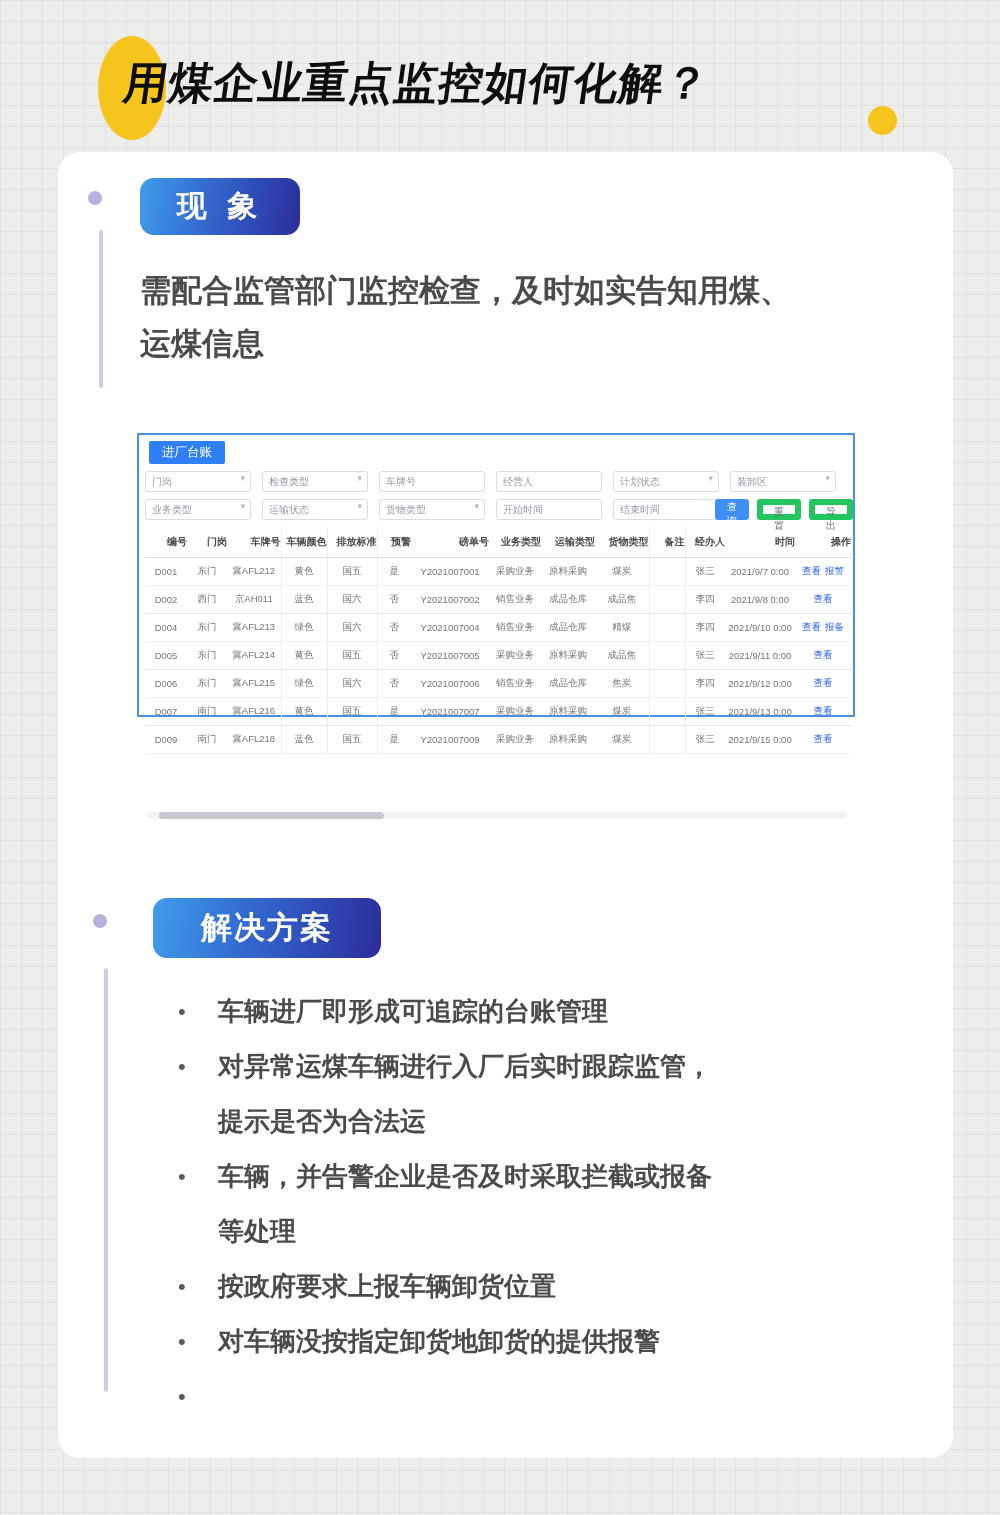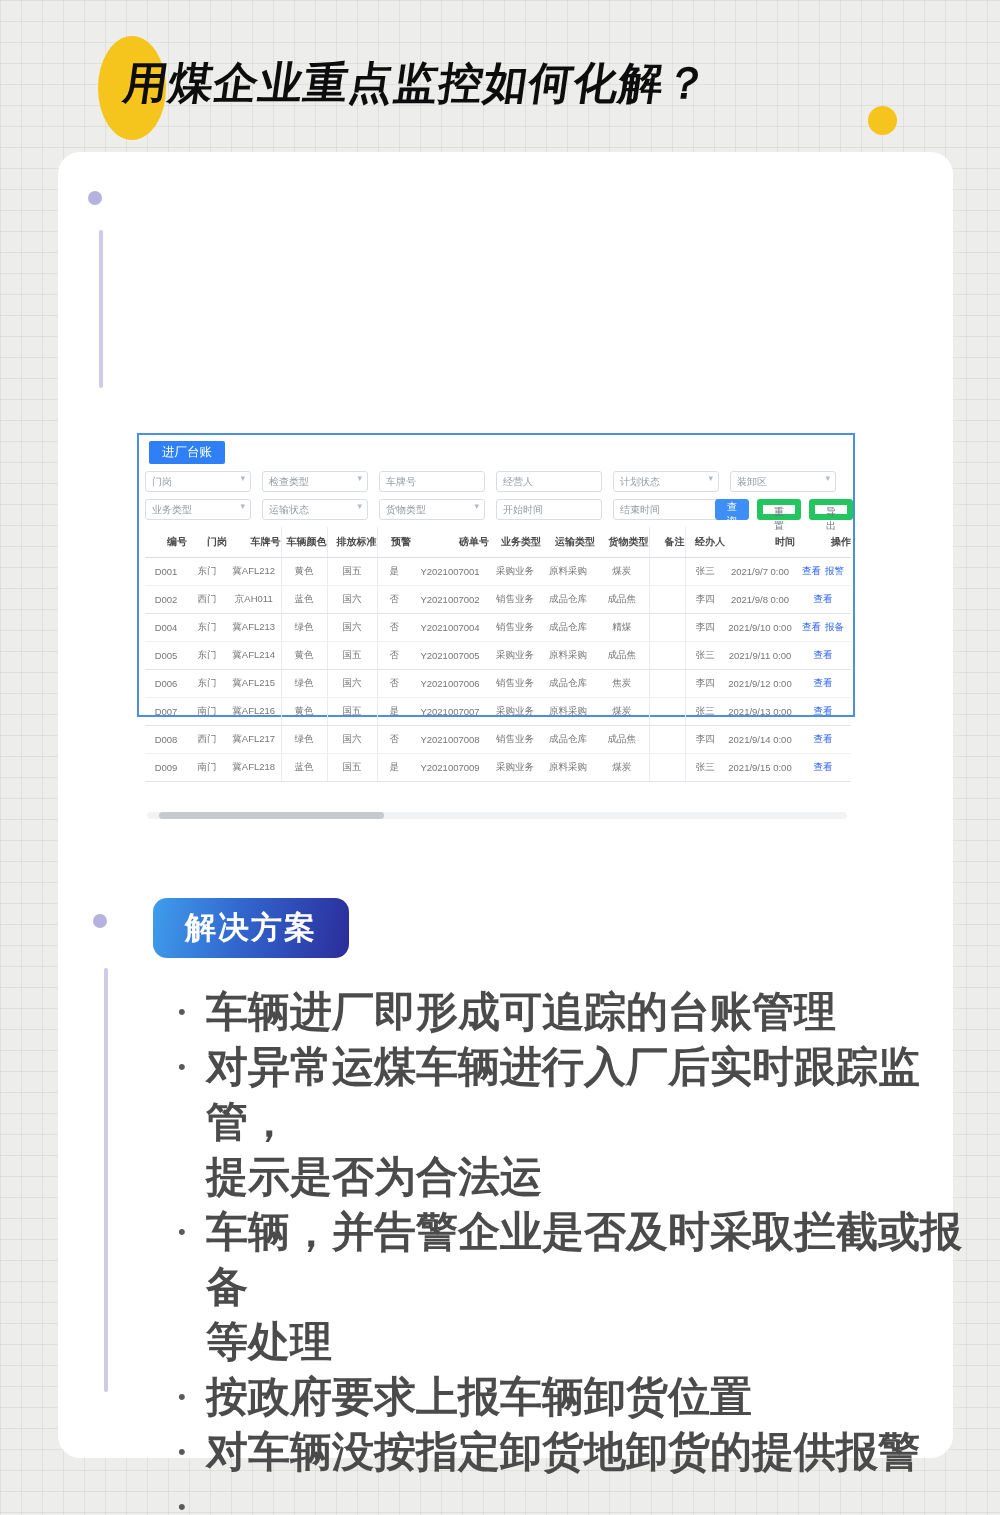--- a/index.html
+++ b/index.html
@@ -38,21 +38,21 @@
   .vline{position:absolute;width:4px;border-radius:2px;background:#cfcae8;}
   .vline1{left:41px;top:78px;height:158px;}
   .vline2{left:46px;top:816px;height:424px;}
   
   .badge{
     position:absolute;display:flex;align-items:center;justify-content:center;
     background:linear-gradient(100deg,var(--badge-gradient-start) 0%,#3265cd 45%,var(--badge-gradient-end) 100%);
     color:#fff;font-weight:bold;border-radius:14px;
   }
   .badge1{left:82px;top:26px;width:160px;height:57px;font-size:30px;letter-spacing:6px;}
-  .badge2{left:95px;top:746px;width:196px;height:60px;font-size:31px;letter-spacing:2px;}
+  .badge2{left:95px;top:746px;width:228px;height:60px;font-size:31px;letter-spacing:2px;}
   .para{
     position:absolute;left:82px;top:112px;width:820px;
     font-size:31px;line-height:53px;color:var(--body-text);white-space:pre-line;font-weight:600;
   }
   
   .ledger{position:absolute;left:79px;top:281px;width:718px;height:284px;background:#fff;border:2px solid var(--ledger-border-blue);}
   .ledger .tab{
     position:absolute;left:10px;top:6px;height:23px;line-height:23px;padding:0 13px;
     background:#2f80f7;color:#fff;font-size:12.5px;border-radius:2px;
   }
@@ -81,34 +81,37 @@
   }
   .ledger-table tr:nth-child(even) td{border-bottom:1px solid #dfe3ea;}
   .ledger-table .sep{border-right:1px solid #e9ecf2;}
   .ledger-table a.link{color:var(--link-blue);text-decoration:none;margin:15px 2px;cursor:pointer;}
   .scroll-track{position:absolute;left:8px;top:377px;width:700px;height:7px;background:#f2f3f5;border-radius:4px;}
   .scroll-thumb{position:absolute;left:12px;top:0;width:225px;height:7px;background:#c6c9d0;border-radius:4px;}
   
   .bullets{position:absolute;left:120px;top:832px;width:790px;list-style:none;}
   .bullets li{display:flex;align-items:flex-start;}
   .bullets .dot{width:28px;font-size:22px;line-height:55px;color:#5a5a5a;flex:none;}
-  .bullets .btxt{font-size:42px;line-height:55px;color:var(--body-text);white-space:pre-line;font-weight:600;}
+  .bullets .btxt{font-size:26px;line-height:55px;color:var(--body-text);white-space:pre-line;font-weight:600;margin-left:12px;}
 </style>
 </head>
 <body>
 
 <div class="canvas">
   <div class="yellow-blob"></div>
   <h1 class="page-title">用煤企业重点监控如何化解？</h1>
   <div class="yellow-dot"></div>
 
   <div class="card">
 
     <span class="ring ring1"></span>
     <div class="vline vline1"></div>
+    <div class="badge badge1">现 象</div>
+    <p class="para">需配合监管部门监控检查，及时如实告知用煤、
+运煤信息</p>
 
     <div class="ledger">
       <div class="tab">进厂台账</div>
       <div class="f-row f-row1" id="f-row1">
           <div class="field">
             <span class="flabel">门岗</span>
             <span class="arrow">▾</span>
           </div>
           <div class="field">
             <span class="flabel">检查类型</span>
@@ -280,36 +283,20 @@
               <td>Y2021007007</td>
               <td>采购业务</td>
               <td>原料采购</td>
               <td class="sep">煤炭</td>
               <td class="sep"></td>
               <td>张三</td>
               <td>2021/9/13 0:00</td>
               <td class="actions"><a class="link">查看</a></td>
             </tr>
             <tr>
-              <td>D008</td>
-              <td>西门</td>
-              <td class="sep">冀AFL217</td>
-              <td class="sep">绿色</td>
-              <td class="sep">国六</td>
-              <td>否</td>
-              <td>Y2021007008</td>
-              <td>销售业务</td>
-              <td>成品仓库</td>
-              <td class="sep">成品焦</td>
-              <td class="sep"></td>
-              <td>李四</td>
-              <td>2021/9/14 0:00</td>
-              <td class="actions"><a class="link">查看</a></td>
-            </tr>
-            <tr>
               <td>D009</td>
               <td>南门</td>
               <td class="sep">冀AFL218</td>
               <td class="sep">蓝色</td>
               <td class="sep">国五</td>
               <td>是</td>
               <td>Y2021007009</td>
               <td>采购业务</td>
               <td>原料采购</td>
               <td class="sep">煤炭</td>

